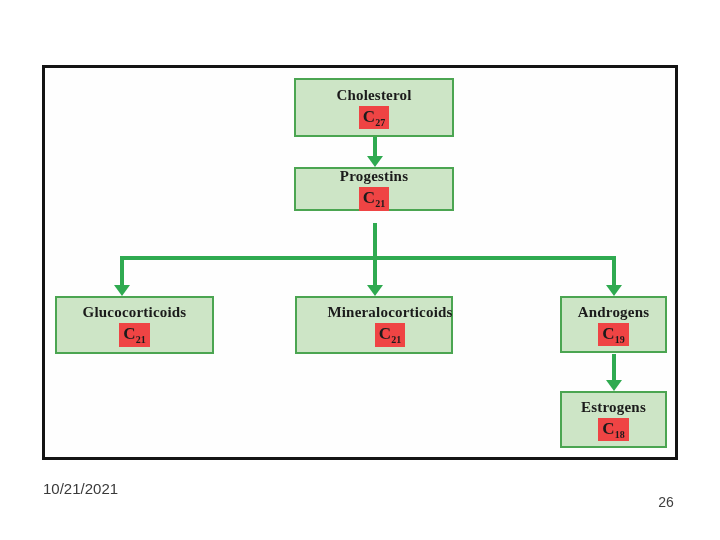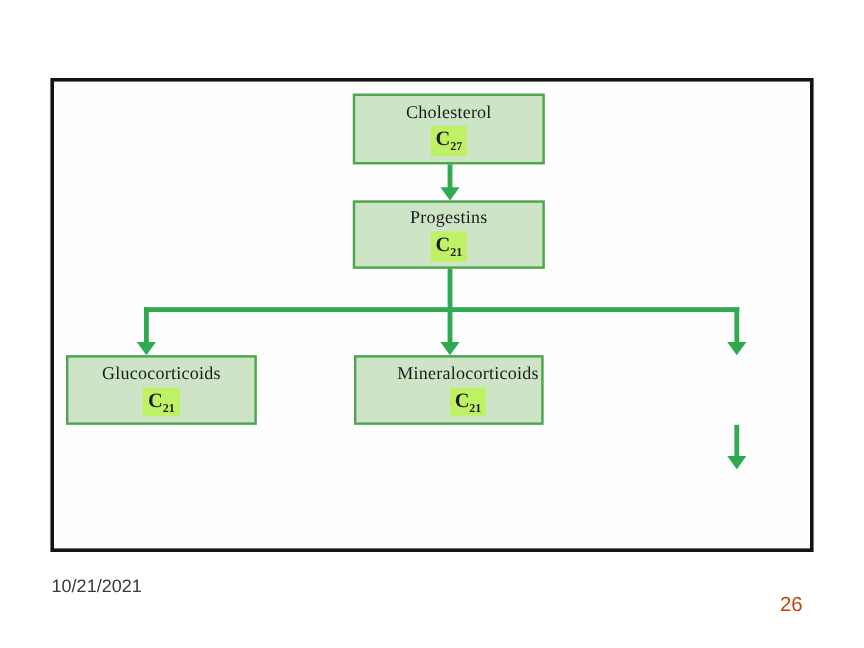--- a/index.html
+++ b/index.html
@@ -14,50 +14,50 @@
   }
 
   .node {
     position: absolute;
     background: #cde5c6;
     border: 2px solid #4ba551;
     display: flex; flex-direction: column; align-items: center; justify-content: center;
     text-align: center;
   }
   .node-label {
-    font-weight: normal; color: #1b1b1b; font-size: 15px; line-height: 18px;
+    font-weight: bold; color: #1b1b1b; font-size: 15px; line-height: 18px;
     letter-spacing: 0.2px;
   }
   .chip {
-    margin-top: 2px; background: #bef264; padding: 0 4px 1px 4px;
+    margin-top: 2px; background: #ef4444; padding: 0 4px 1px 4px;
     font-weight: bold; color: #1b1b1b; font-size: 17px; line-height: 21px;
     display: inline-block;
   }
   .chip sub { font-size: 10px; line-height: 1; }
 
   .vline { position: absolute; width: 4px; background: #2faa50; }
   .hline { position: absolute; height: 4px; background: #2faa50; }
   .arrowhead {
     position: absolute; width: 0; height: 0;
     border-left: 8px solid transparent; border-right: 8px solid transparent;
     border-top: 11px solid #2faa50;
   }
 
   .footer-date {
     position: absolute; left: 43px; top: 480px;
     font-family: "Liberation Sans", sans-serif; font-size: 15px; color: #3a3a3a; text-align: right;
   }
   .footer-page {
-    position: absolute; left: 650px; top: 494px; width: 32px; 
-    font-family: "Liberation Sans", sans-serif; font-size: 17px; color: #c2410c;
+    position: absolute; left: 650px; top: 494px; width: 32px; text-align: center;
+    font-family: "Liberation Sans", sans-serif; font-size: 14px; color: #404040;
   }
 
   
   .n-cholesterol        { left: 294px; top: 78px;  width: 160px; height: 59px; }
-  .n-progestins         { left: 294px; top: 167px; width: 160px; height: 57px; }
+  .n-progestins         { left: 294px; top: 167px; width: 160px; height: 44px; }
   .n-glucocorticoids    { left: 55px;  top: 296px; width: 159px; height: 58px; }
   .n-mineralocorticoids { left: 295px; top: 296px; width: 158px; height: 58px; padding-left: 32px; }
   .n-androgens          { left: 560px; top: 296px; width: 107px; height: 57px; }
   .n-estrogens          { left: 560px; top: 391px; width: 107px; height: 57px; }
 </style>
 </head>
 <body>
 
 <div class="slide">
 
@@ -93,18 +93,26 @@
   <div class="node n-glucocorticoids">
     <div class="node-label">Glucocorticoids</div>
     <div class="chip"><span>C</span><sub>21</sub></div>
   </div>
 
   <div class="node n-mineralocorticoids">
     <div class="node-label">Mineralocorticoids</div>
     <div class="chip"><span>C</span><sub>21</sub></div>
   </div>
 
+  <div class="node n-androgens">
+    <div class="node-label">Androgens</div>
+    <div class="chip"><span>C</span><sub>19</sub></div>
+  </div>
 
+  <div class="node n-estrogens">
+    <div class="node-label">Estrogens</div>
+    <div class="chip"><span>C</span><sub>18</sub></div>
+  </div>
 
   <div class="footer-date">10/21/2021</div>
   <div class="footer-page">26</div>
 
 </div>
 
 </body></html>

